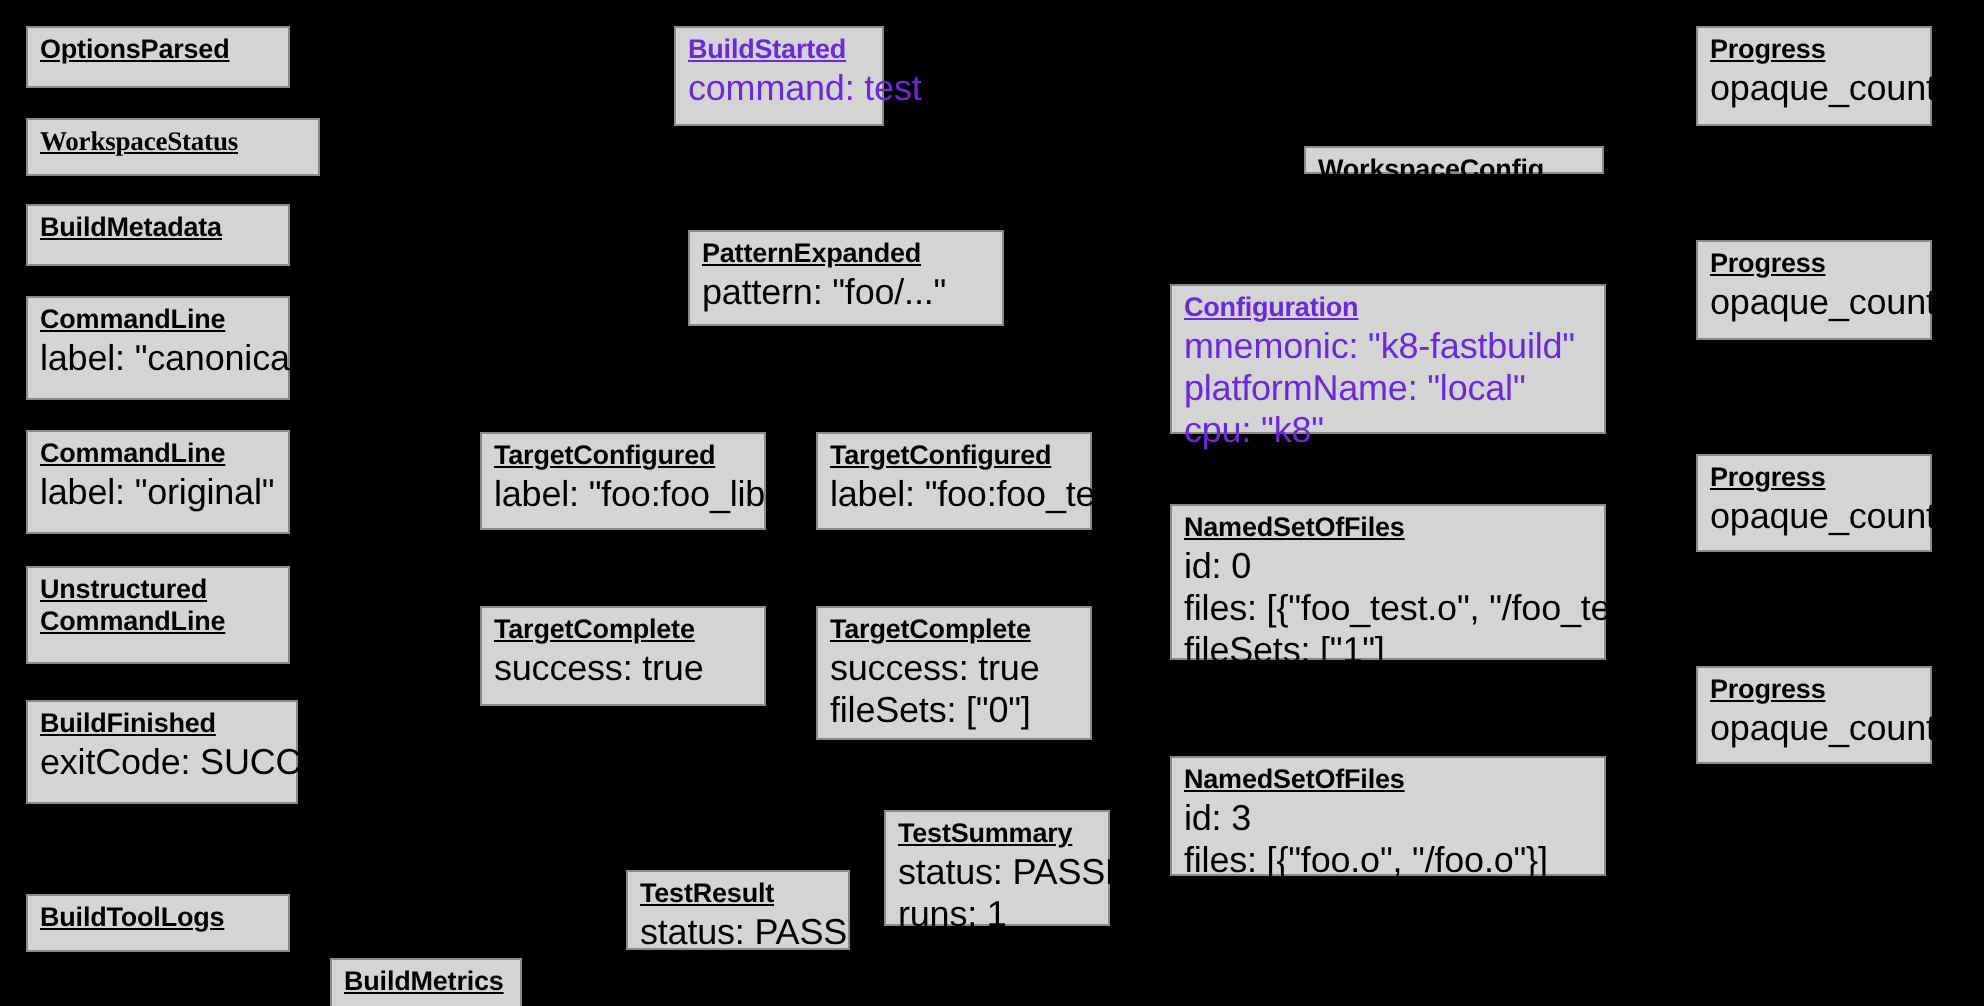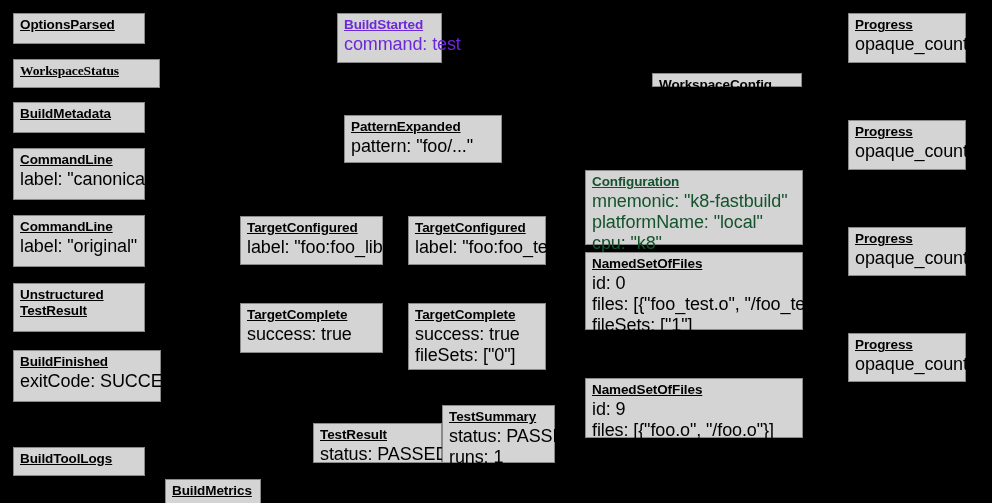--- a/index.html
+++ b/index.html
@@ -65,23 +65,23 @@
         <div class="node-field">label: "canonical"</div>
       </div>
     </div>
     <div class="node" style="left: 13px; top: 215px; width: 132px; height: 52px; background: rgb(212, 212, 212); border-color: rgb(138, 138, 138); color: rgb(0, 0, 0);">
       <div class="node-title">CommandLine</div>
       <div class="node-fields">
         <div class="node-field">label: "original"</div>
       </div>
     </div>
     <div class="node title-only" style="left: 13px; top: 283px; width: 132px; height: 49px; background: rgb(212, 212, 212); border-color: rgb(138, 138, 138); color: rgb(0, 0, 0);">
-      <div class="node-title wrap">Unstructured TestResult</div>
+      <div class="node-title wrap">Unstructured CommandLine</div>
     </div>
-    <div class="node" style="left: 13px; top: 350px; width: 148px; height: 52px; background: rgb(212, 212, 212); border-color: rgb(138, 138, 138); color: rgb(0, 0, 0);">
+    <div class="node" style="left: 13px; top: 350px; width: 136px; height: 52px; background: rgb(212, 212, 212); border-color: rgb(138, 138, 138); color: rgb(0, 0, 0);">
       <div class="node-title">BuildFinished</div>
       <div class="node-fields">
         <div class="node-field">exitCode: SUCCESS</div>
       </div>
     </div>
     <div class="node title-only" style="left: 13px; top: 447px; width: 132px; height: 29px; background: rgb(212, 212, 212); border-color: rgb(138, 138, 138); color: rgb(0, 0, 0);">
       <div class="node-title">BuildToolLogs</div>
     </div>
     <div class="node title-only" style="left: 165px; top: 447px; width: 96px; height: 29px; background: rgb(212, 212, 212); border-color: rgb(138, 138, 138); color: rgb(0, 0, 0); margin-top: 32px;">
       <div class="node-title">BuildMetrics</div>
@@ -116,56 +116,56 @@
         <div class="node-field">success: true</div>
       </div>
     </div>
     <div class="node" style="left: 408px; top: 303px; width: 138px; height: 67px; background: rgb(212, 212, 212); border-color: rgb(138, 138, 138); color: rgb(0, 0, 0);">
       <div class="node-title">TargetComplete</div>
       <div class="node-fields">
         <div class="node-field">success: true</div>
         <div class="node-field">fileSets: ["0"]</div>
       </div>
     </div>
-    <div class="node" style="left: 313px; top: 423px; width: 129px; height: 40px; background: rgb(212, 212, 212); border-color: rgb(138, 138, 138); color: rgb(0, 0, 0);">
+    <div class="node" style="left: 313px; top: 435px; width: 112px; height: 40px; background: rgb(212, 212, 212); border-color: rgb(138, 138, 138); color: rgb(0, 0, 0);">
       <div class="node-title">TestResult</div>
       <div class="node-fields">
         <div class="node-field">status: PASSED</div>
       </div>
     </div>
     <div class="node" style="left: 442px; top: 405px; width: 113px; height: 58px; background: rgb(212, 212, 212); border-color: rgb(138, 138, 138); color: rgb(0, 0, 0);">
       <div class="node-title">TestSummary</div>
       <div class="node-fields">
         <div class="node-field">status: PASSED</div>
         <div class="node-field">runs: 1</div>
       </div>
     </div>
     <div class="node title-only" style="left: 652px; top: 73px; width: 150px; height: 14px; background: rgb(212, 212, 212); border-color: rgb(138, 138, 138); color: rgb(0, 0, 0);">
       <div class="node-title">WorkspaceConfig</div>
     </div>
-    <div class="node" style="left: 585px; top: 170px; width: 218px; height: 75px; background: rgb(212, 212, 212); border-color: rgb(138, 138, 138); color: #14532d;">
+    <div class="node" style="left: 585px; top: 142px; width: 218px; height: 75px; background: rgb(212, 212, 212); border-color: rgb(138, 138, 138); color: #6d28d9;">
       <div class="node-title">Configuration</div>
       <div class="node-fields">
         <div class="node-field">mnemonic: "k8-fastbuild"</div>
         <div class="node-field">platformName: "local"</div>
         <div class="node-field">cpu: "k8"</div>
       </div>
     </div>
     <div class="node" style="left: 585px; top: 252px; width: 218px; height: 78px; background: rgb(212, 212, 212); border-color: rgb(138, 138, 138); color: rgb(0, 0, 0);">
       <div class="node-title">NamedSetOfFiles</div>
       <div class="node-fields">
         <div class="node-field">id: 0</div>
         <div class="node-field">files: [{"foo_test.o", "/foo_test.o"}]</div>
         <div class="node-field">fileSets: ["1"]</div>
       </div>
     </div>
     <div class="node" style="left: 585px; top: 378px; width: 218px; height: 60px; background: rgb(212, 212, 212); border-color: rgb(138, 138, 138); color: rgb(0, 0, 0);">
       <div class="node-title">NamedSetOfFiles</div>
       <div class="node-fields">
-        <div class="node-field">id: 9</div>
+        <div class="node-field">id: 3</div>
         <div class="node-field">files: [{"foo.o", "/foo.o"}]</div>
       </div>
     </div>
     <div class="node" style="left: 848px; top: 13px; width: 118px; height: 50px; background: rgb(212, 212, 212); border-color: rgb(138, 138, 138); color: rgb(0, 0, 0);">
       <div class="node-title">Progress</div>
       <div class="node-fields">
         <div class="node-field">opaque_count: 1</div>
       </div>
     </div>
     <div class="node" style="left: 848px; top: 120px; width: 118px; height: 50px; background: rgb(212, 212, 212); border-color: rgb(138, 138, 138); color: rgb(0, 0, 0);">

